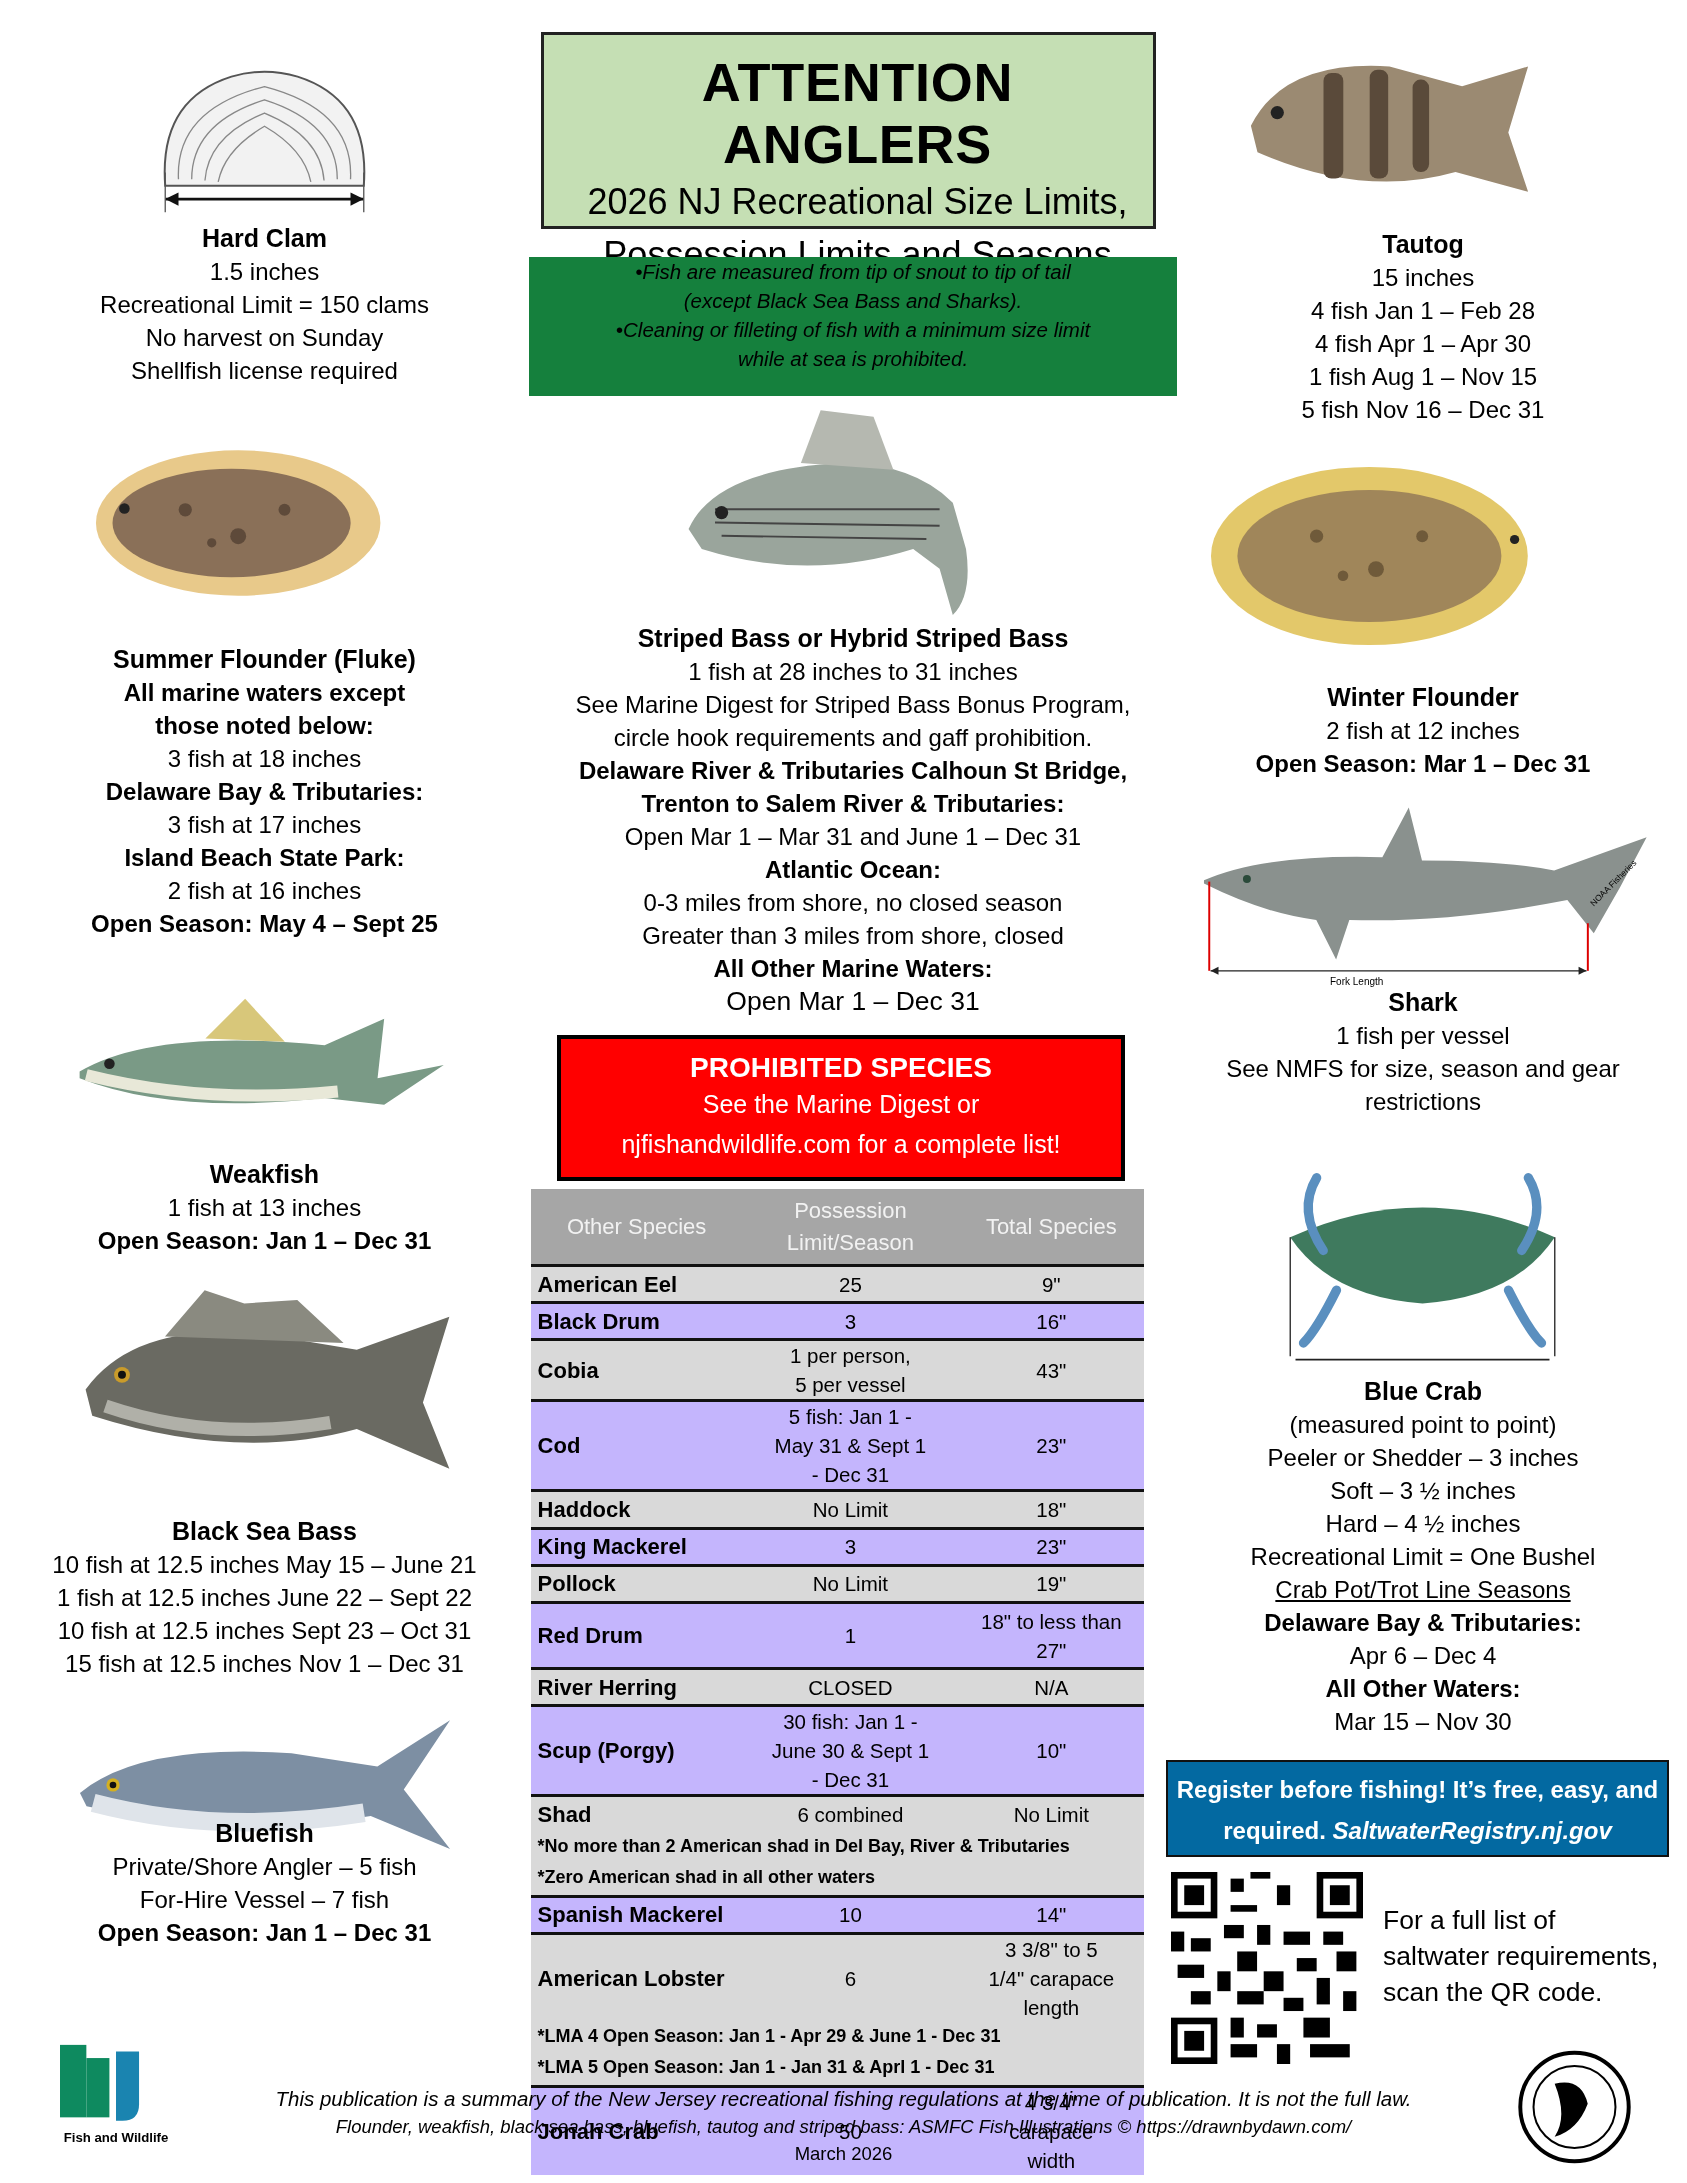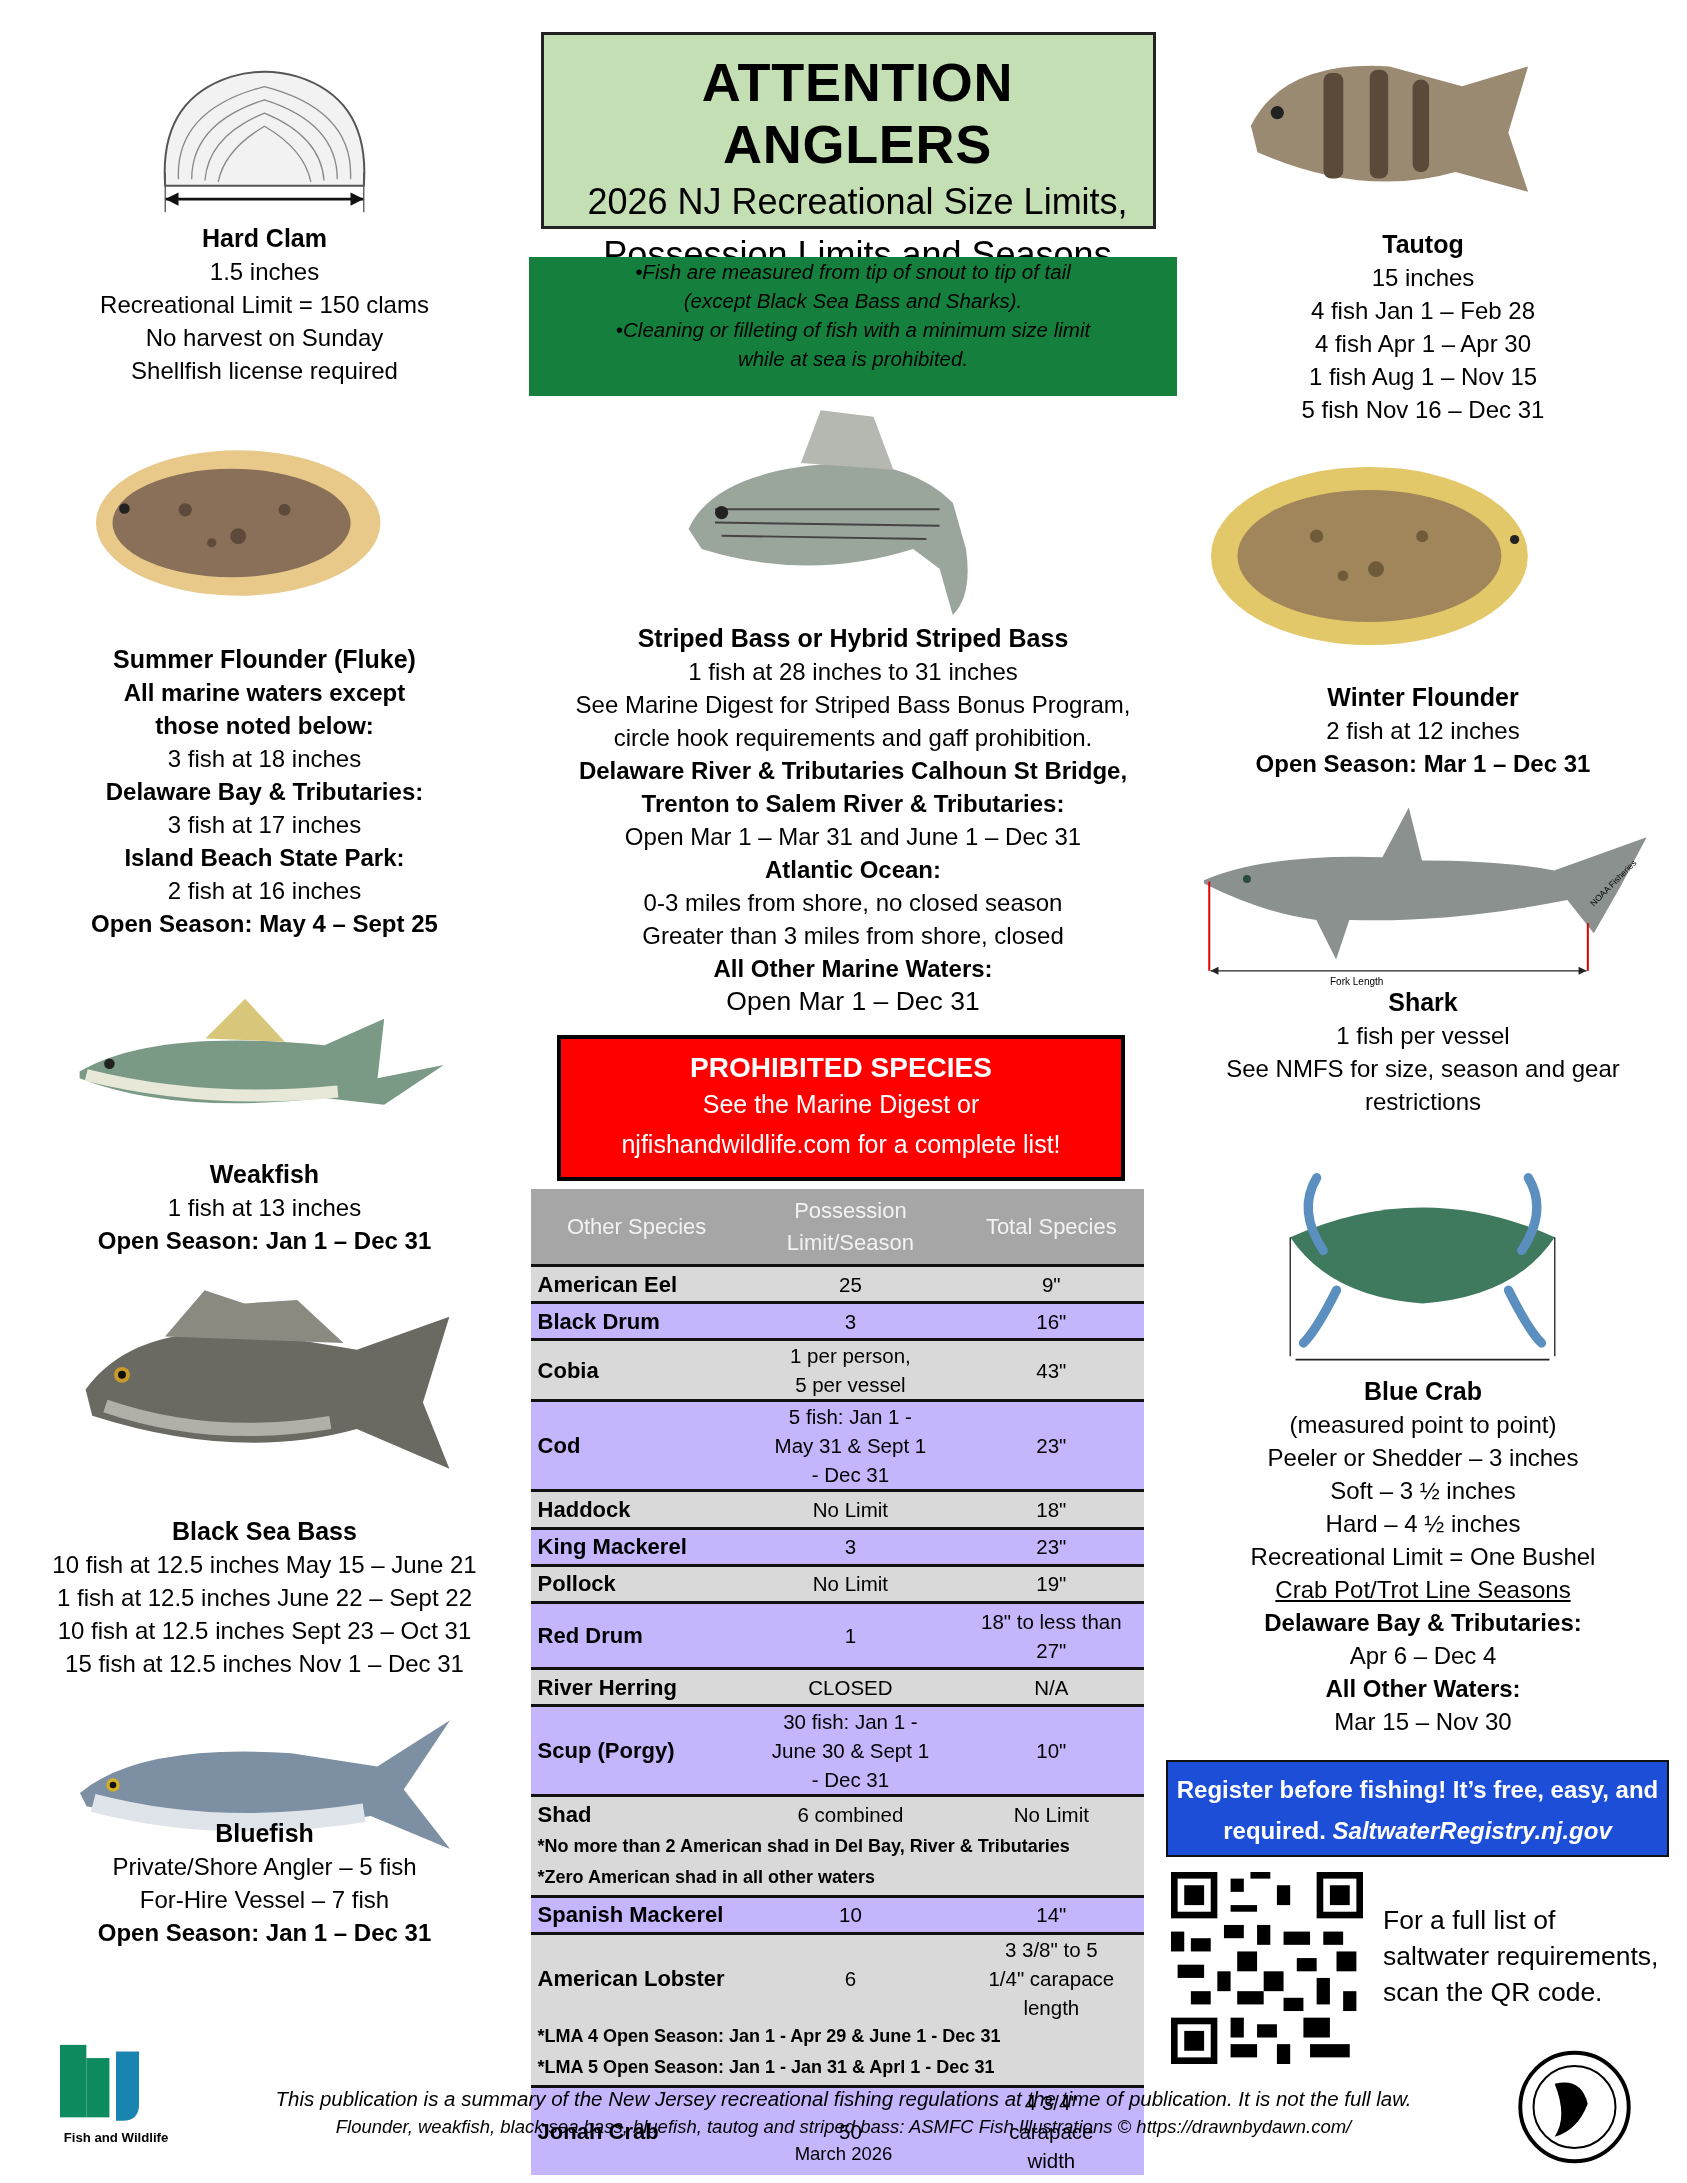--- a/index.html
+++ b/index.html
@@ -28,21 +28,21 @@
   
   #other-table { left:531px; top:1189px; width:613px; border-collapse:collapse;
                  font-family:"Liberation Sans Narrow","Liberation Sans", sans-serif; font-size:20.5px; }
   #other-table th { background:#a6a6a6; color:#f2f2f2; font-weight:normal; height:73px; font-size:22px; line-height:32px; }
   #other-table td { border-top:3.3px solid #111; padding:2.6px 6.6px; text-align:center; line-height:29px; }
   #other-table td.sp { text-align:left; font-weight:bold; font-size:22px; width:198px; }
   #other-table tr.g td { background:#d9d9d9; }
   #other-table tr.w td { background:#c4b5fd; }
   #other-table td.note { text-align:left; font-weight:bold; font-size:18px; border-top:none; padding-top:0; line-height:29px; }
 
-  #register { left:1166px; top:1760px; width:503px; height:97px; background:#1d4ed8; border:2.6px solid #111;
+  #register { left:1166px; top:1760px; width:503px; height:97px; background:#0369a1; border:2.6px solid #111;
               box-sizing:border-box; color:#fff; font-weight:bold; text-align:center; font-size:24px; line-height:41px; padding-top:6.6px; }
   #register i { font-weight:bold; }
   #qr { left:1171px; top:1872px; width:192px; height:192px; }
   #qr-text { left:1383px; top:1902px; font-size:26.5px; line-height:36px; }
 
   #footer { left:0; top:2084px; width:1687px; text-align:center; }
   #footer .f1 { font-style:italic; font-size:20.5px; line-height:30px; }
   #footer .f2 { font-style:italic; font-size:18.5px; line-height:26.5px; }
   #footer .f3 { font-size:18.5px; line-height:26.5px; }
 </style>

